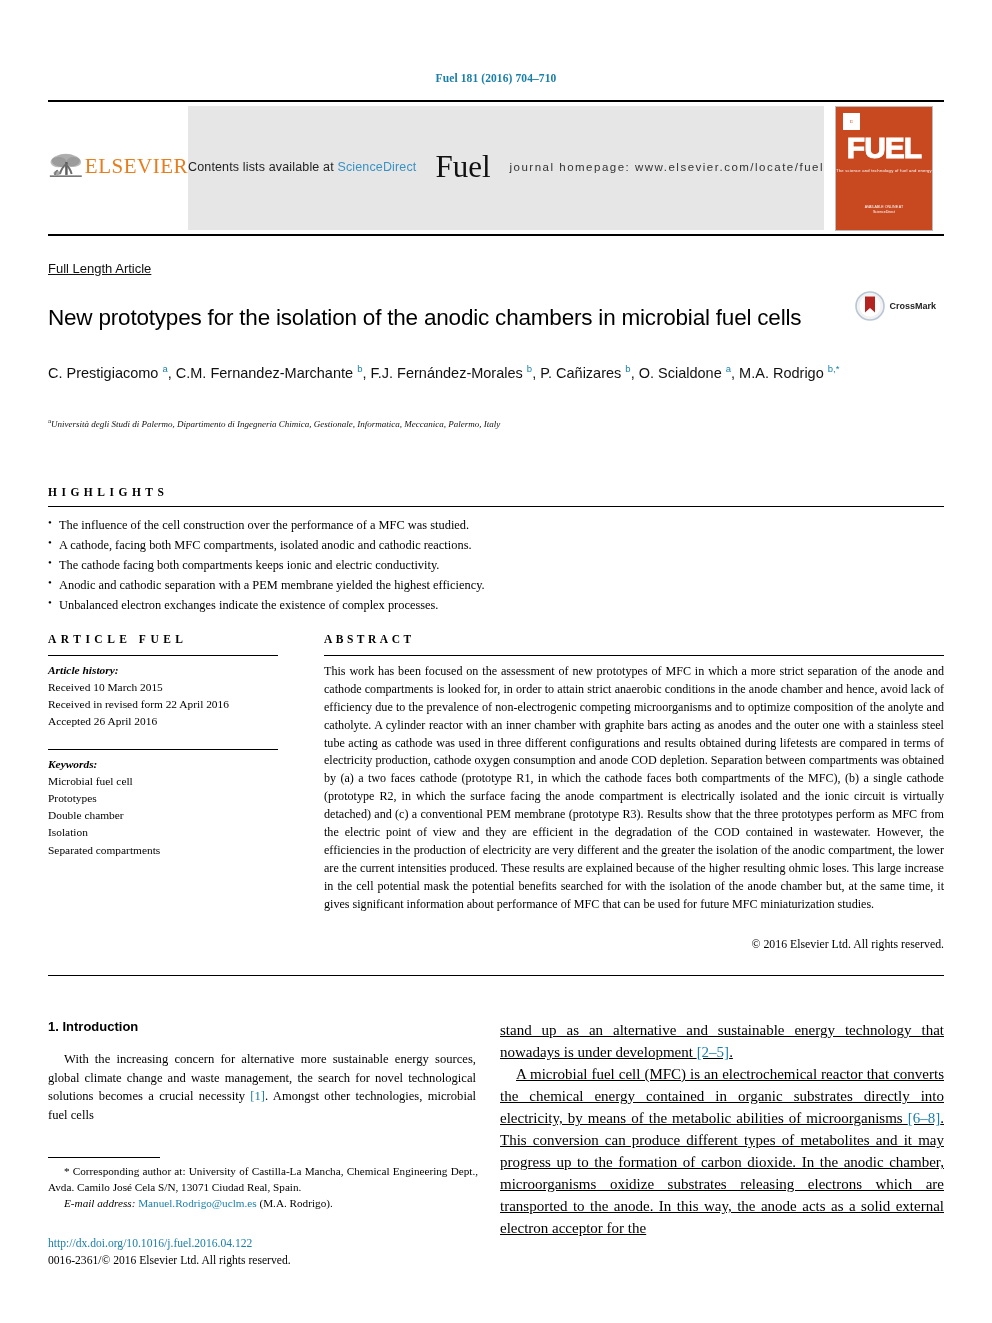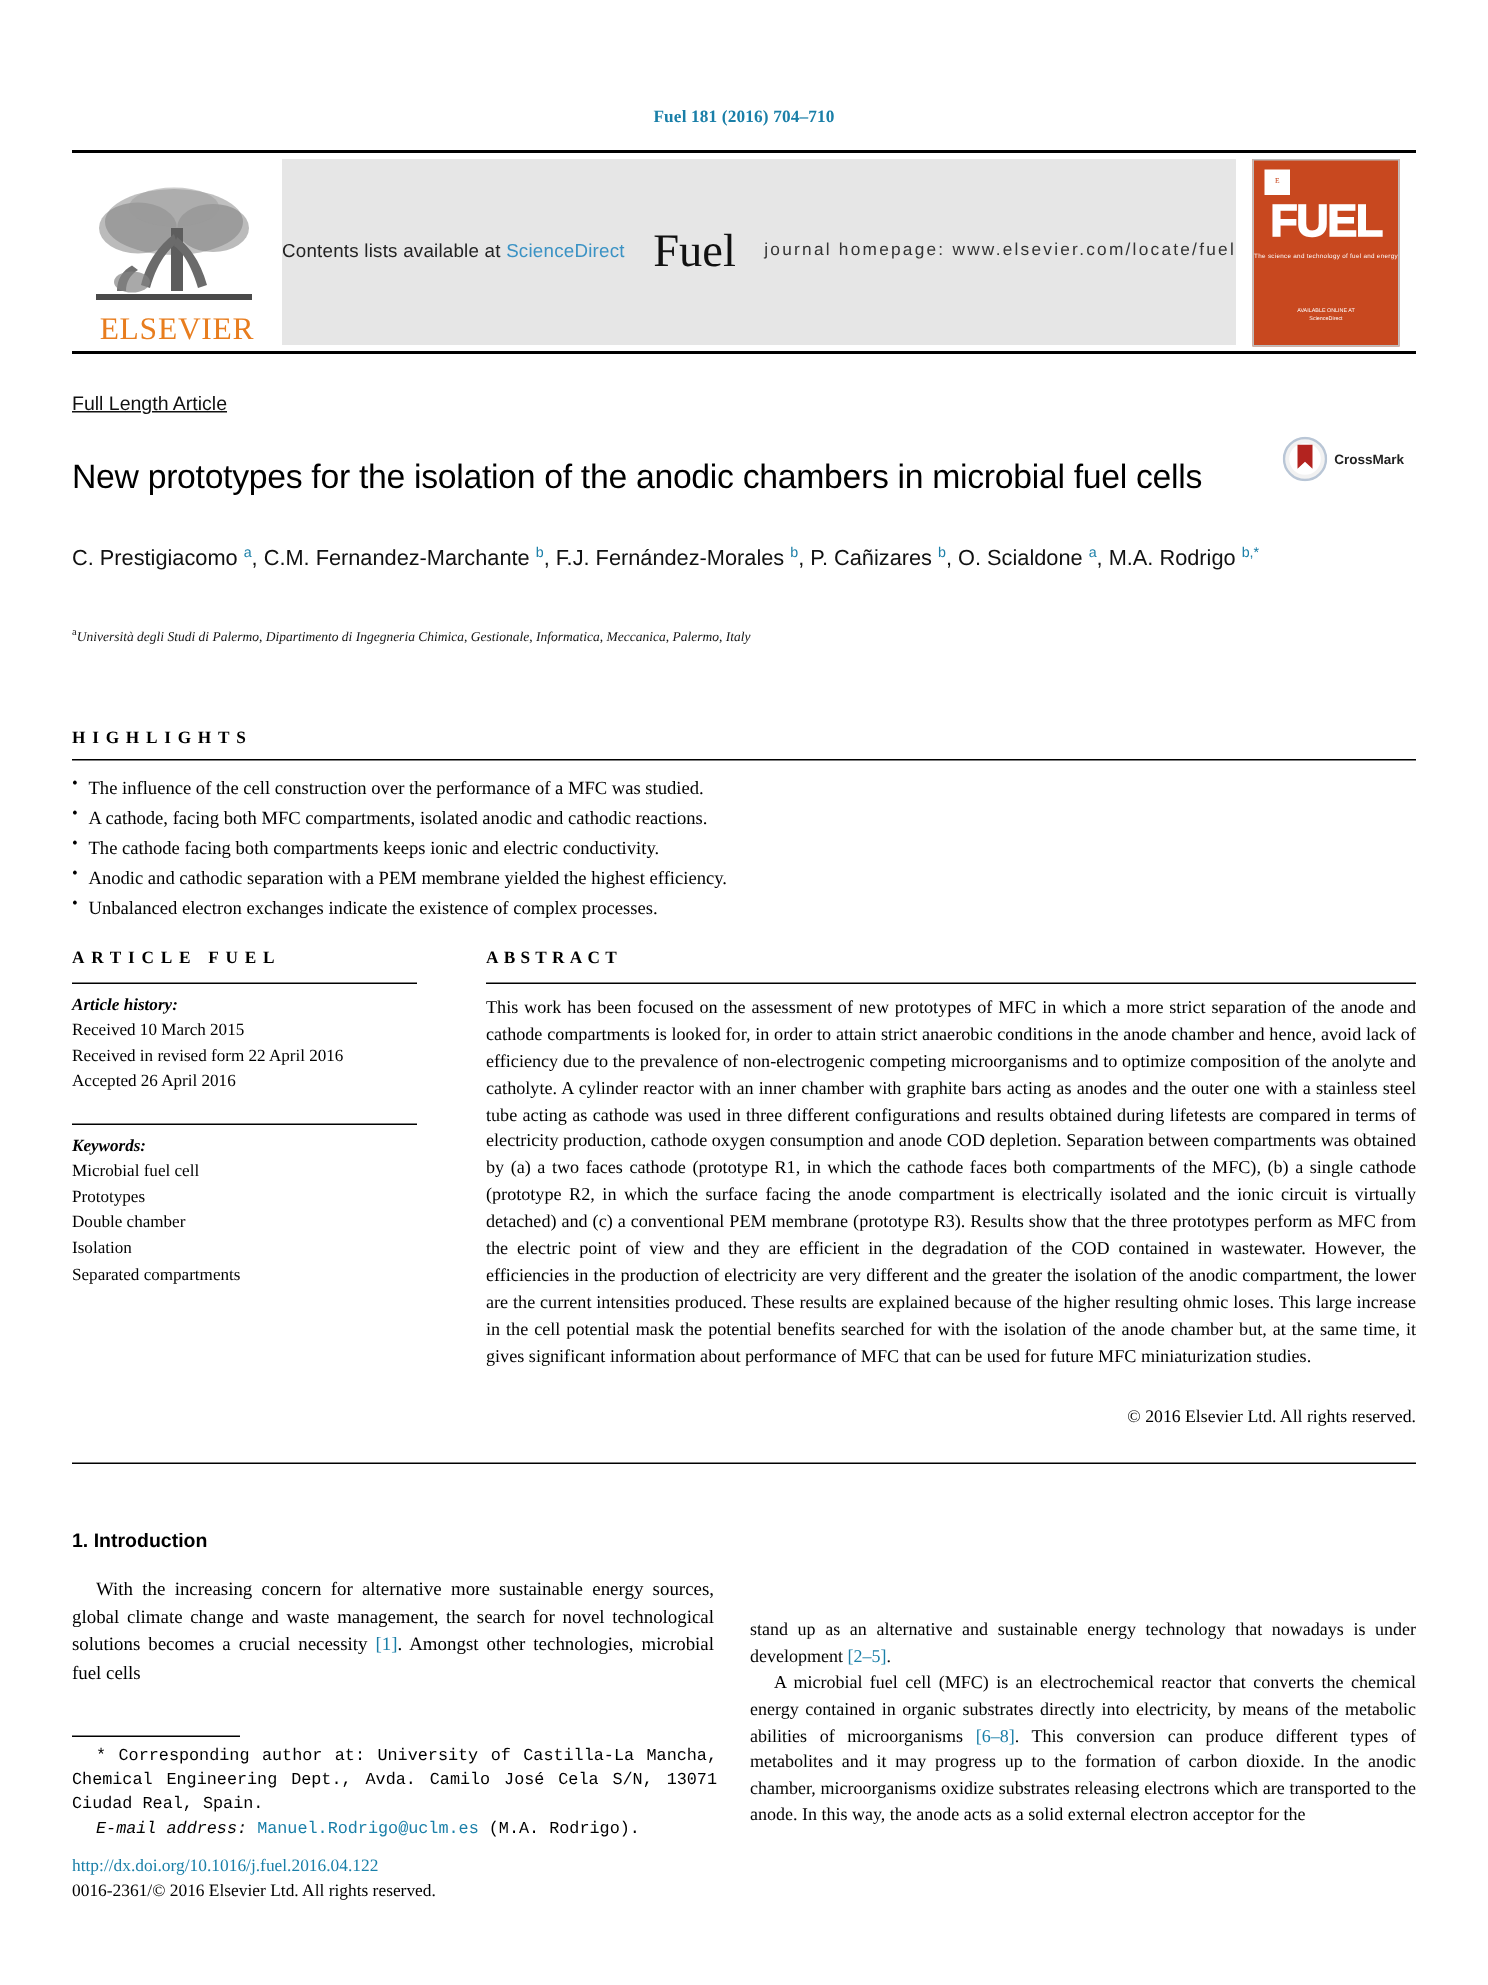--- a/index.html
+++ b/index.html
@@ -28,21 +28,21 @@
 
   
   .masthead {
     position: absolute; top: 100px; left: 48px; width: 896px; height: 136px;
     border-top: 2.2px solid #000;
     border-bottom: 2.2px solid #000;
     display: flex; align-items: stretch;
   }
   .elsevier-block {
     width: 140px; flex: 0 0 140px;
-    display: flex; flex-direction: column;
+    display: flex; flex-direction: row;
     align-items: center; justify-content: flex-end;
     padding-bottom: 4px;
     background: #fff;
   }
   .tree-svg { display:block; }
   .elsevier-word {
     font-family: "Liberation Serif", serif;
     font-size: 21px; letter-spacing: 0.5px;
     color: #E87D1E; line-height: 1;
     margin-top: 1px;
@@ -212,35 +212,35 @@
     position: absolute; left: 48px; top: 1019px;
     font-family: "Liberation Sans", sans-serif;
     font-size: 13px; font-weight: bold; color: #000;
   }
   .col-left {
     position: absolute; left: 48px; top: 1050px; width: 428px;
     font-family: "Liberation Serif", serif;
     font-size: 12.6px; line-height: 1.47; text-align: justify; color: #000;
   }
   .col-right {
-    position: absolute; left: 500px; top: 1078px; width: 444px;
-    font-family: "Liberation Serif", serif;
-    font-size: 12px; line-height: 1.47; text-align: justify; color: #000;
+    position: absolute; left: 500px; top: 1019px; width: 444px;
+    font-family: "Liberation Serif", serif;
+    font-size: 15px; line-height: 1.47; text-align: justify; color: #000; text-decoration: underline;
   }
   .col-left p, .col-right p { margin: 0; text-indent: 16px; }
   .ref { color: #1a7fa8; }
 
   
   .foot-rule {
     position: absolute; left: 48px; top: 1157px; width: 112px;
     border-top: 1px solid #000;
   }
   .footnote {
     position: absolute; left: 48px; top: 1163px; width: 430px;
-    font-family: Liberation Mono, monospace;
+    font-family: Liberation Serif, serif;
     font-size: 11.2px; line-height: 1.45; color: #000;
     text-align: justify;
   }
   .footnote .email-lbl { font-style: italic; }
   .footnote .email { color: #1a7fa8; }
   .doi-block {
     position: absolute; left: 48px; top: 1236px; width: 430px;
     font-family: "Liberation Serif", serif;
     font-size: 11.6px; line-height: 1.45;
   }

